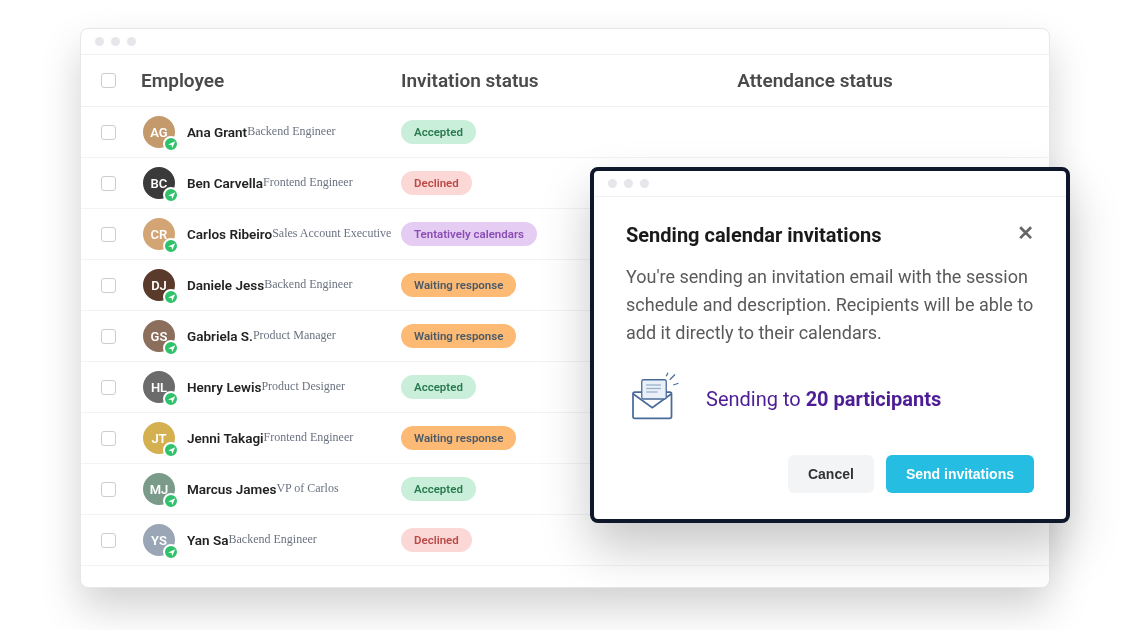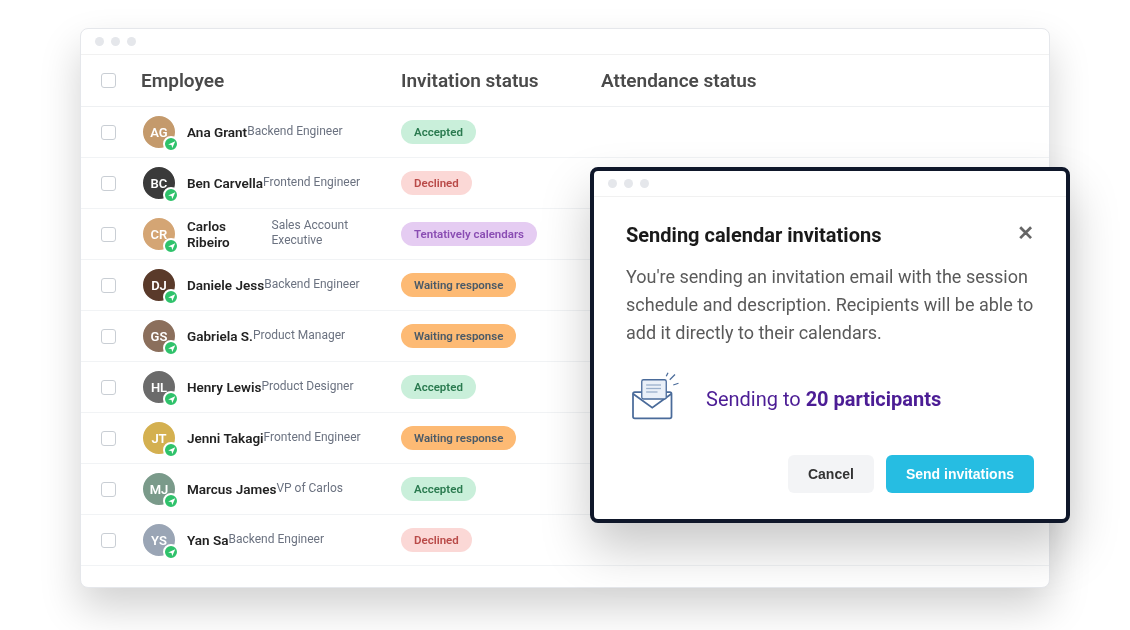--- a/index.html
+++ b/index.html
@@ -33,21 +33,21 @@
   align-items: center;
   padding: 14px 20px;
   border-bottom: 1px solid #eef0f2;
   font-size: 19px;
   font-weight: 600;
   color: #4a4a4a;
 }
 .col-check { width: 40px; display: flex; align-items: center; }
 .col-employee { width: 260px; }
 .col-invite { width: 200px; }
-.col-attend { flex: 1; }
+.col-attend { flex: 1; text-align: center; }
 
 .row {
   display: flex;
   align-items: center;
   padding: 7px 20px;
   border-bottom: 1px solid #f1f3f5;
 }
 .check {
   width: 15px; height: 15px;
   border: 1.5px solid #c9ced4;
@@ -65,21 +65,21 @@
 }
 .badge {
   position: absolute; bottom: -2px; right: -2px;
   width: 16px; height: 16px; border-radius: 50%;
   background: #2fc26b; border: 2px solid #fff;
   display: flex; align-items: center; justify-content: center;
 }
 .badge svg { width: 9px; height: 9px; }
 .emp-info { display: flex; flex-direction: row; }
 .emp-name { font-size: 13.5px; font-weight: 600; color: #222; line-height: 1.2; }
-.emp-role { font-size: 12px; color: #6b7280; line-height: 1.3; }
+.emp-role { font-size: 12px; color: #6b7280; line-height: 1.3; font-family: Liberation Serif, serif; }
 
 .pill {
   display: inline-block;
   padding: 5px 13px;
   border-radius: 14px;
   font-size: 11.5px;
   font-weight: 600;
 }
 .pill-accepted { background: #c9efda; color: #2a7a4f; }
 .pill-declined { background: #fbd8d6; color: #b94a48; }

